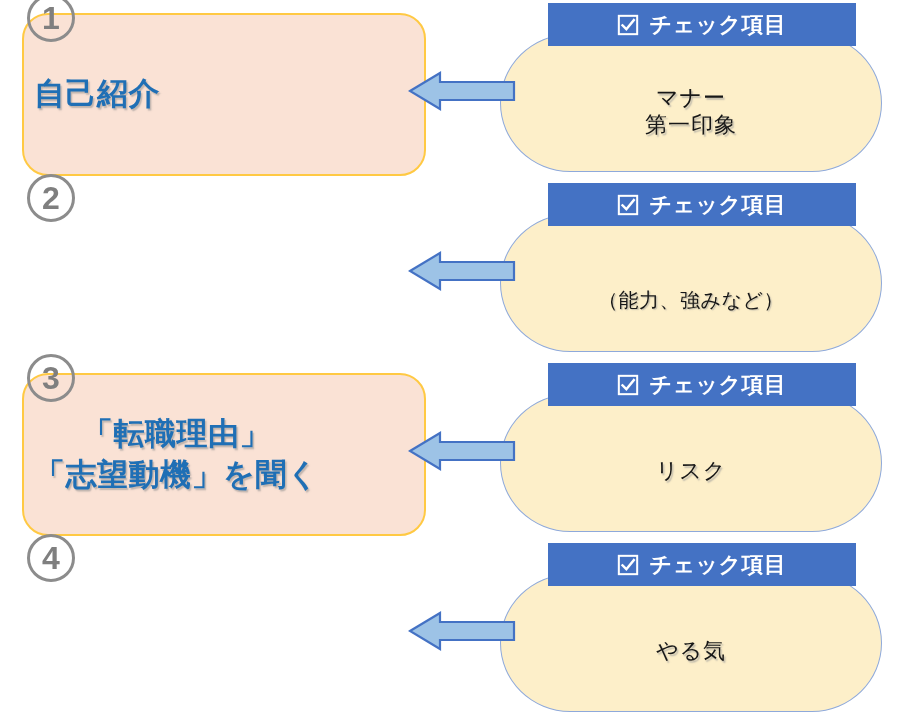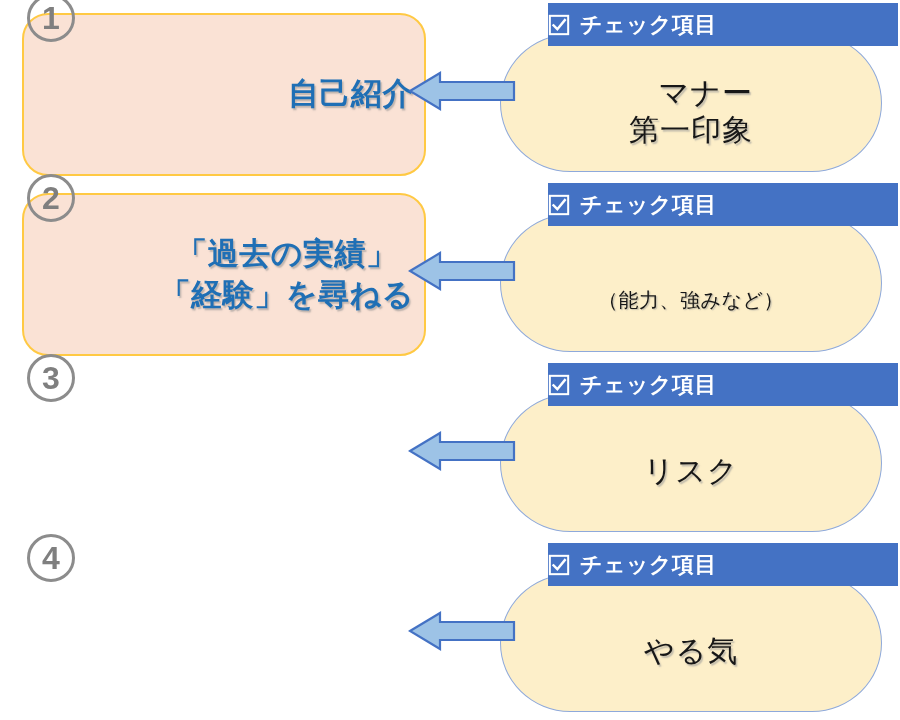--- a/index.html
+++ b/index.html
@@ -39,21 +39,21 @@
     left: 22px;
     top: 13px;
     width: 404px;
     height: 163px;
     background: #FAE2D5;
     border: 2px solid #FFC943;
     border-radius: 26px;
     box-sizing: border-box;
     display: flex;
     align-items: center;
-    justify-content: flex-end;
+    justify-content: flex-start;
   }
 
   .stage-label {
     color: #1F6FB5;
     font-weight: bold;
     font-size: 31px;
     line-height: 1.30;
     text-align: center;
     letter-spacing: 0.5px;
     text-shadow: 1.5px 1.5px 1.5px rgba(140,140,140,0.55);
@@ -112,48 +112,49 @@
     border-radius: 70px / 69px;
     box-sizing: border-box;
     display: flex;
     flex-direction: column;
     align-items: center;
     justify-content: center;
     padding-top: 16px;
   }
   .callout-main {
     color: #171717;
-    font-size: 30px;
+    font-size: 22px;
     font-weight: normal;
     line-height: 1.25;
-    text-align: right;
+    text-align: center;
     white-space: pre-line;
     text-shadow: 1.5px 1.5px 1.5px rgba(150,150,150,0.6);
     letter-spacing: 1px;
   }
   .callout-sub {
     color: #171717;
     font-size: 20px;
     line-height: 1.2;
     text-align: center;
     margin-top: 18px;
     letter-spacing: 0.5px;
     text-shadow: 1.2px 1.2px 1.2px rgba(150,150,150,0.55);
   }
 
   
   .check-header {
     position: absolute;
     left: 48px;
     top: -31px;
-    width: 350px;
+    width: 308px;
     height: 43px;
     background: #4472C4;
     display: flex;
     align-items: center;
+    justify-content: center;
     gap: 10px;
     z-index: 5;
     box-sizing: border-box;
   }
   .check-box-icon {
     width: 22px;
     height: 22px;
     flex: 0 0 auto;
     display: block;
   }
@@ -193,47 +194,47 @@
         <svg class="check-box-icon" viewBox="0 0 24 24" xmlns="http://www.w3.org/2000/svg">
           <rect x="2" y="2" width="20" height="20" fill="none" stroke="#ffffff" stroke-width="2.2"></rect>
           <path d="M6 12.4 L10.2 16.6 L18.4 6.6" fill="none" stroke="#ffffff" stroke-width="2.6" stroke-linecap="square"></path>
         </svg>
         <span class="check-header-label">チェック項目</span>
       </div>
     </div>
   </div>
 
   <div class="row row-2">
+    <div class="step-circle">
+      <span>2</span>
+    </div>
+    <div class="arrow">
+      <svg width="108" height="46" viewBox="0 0 108 46" xmlns="http://www.w3.org/2000/svg">
+        <polygon points="2,23 32,5 32,14 106,14 106,32 32,32 32,41" fill="#9DC3E6" stroke="#4472C4" stroke-width="2.2" stroke-linejoin="miter"></polygon>
+      </svg>
+    </div>
+    <div class="callout">
+      <div class="callout-body">
+        <div class="callout-sub">（能力、強みなど）</div>
+      </div>
+      <div class="check-header">
+        <svg class="check-box-icon" viewBox="0 0 24 24" xmlns="http://www.w3.org/2000/svg">
+          <rect x="2" y="2" width="20" height="20" fill="none" stroke="#ffffff" stroke-width="2.2"></rect>
+          <path d="M6 12.4 L10.2 16.6 L18.4 6.6" fill="none" stroke="#ffffff" stroke-width="2.6" stroke-linecap="square"></path>
+        </svg>
+        <span class="check-header-label">チェック項目</span>
+      </div>
+    </div>
+  </div>
+
+  <div class="row row-3">
     <div class="stage-box">
-      <div class="stage-label">「過去の実績」
-「経験」を尋ねる</div>
-    </div>
-    <div class="step-circle">
-      <span>2</span>
-    </div>
-    <div class="arrow">
-      <svg width="108" height="46" viewBox="0 0 108 46" xmlns="http://www.w3.org/2000/svg">
-        <polygon points="2,23 32,5 32,14 106,14 106,32 32,32 32,41" fill="#9DC3E6" stroke="#4472C4" stroke-width="2.2" stroke-linejoin="miter"></polygon>
-      </svg>
-    </div>
-    <div class="callout">
-      <div class="callout-body">
-        <div class="callout-sub">（能力、強みなど）</div>
-      </div>
-      <div class="check-header">
-        <svg class="check-box-icon" viewBox="0 0 24 24" xmlns="http://www.w3.org/2000/svg">
-          <rect x="2" y="2" width="20" height="20" fill="none" stroke="#ffffff" stroke-width="2.2"></rect>
-          <path d="M6 12.4 L10.2 16.6 L18.4 6.6" fill="none" stroke="#ffffff" stroke-width="2.6" stroke-linecap="square"></path>
-        </svg>
-        <span class="check-header-label">チェック項目</span>
-      </div>
-    </div>
-  </div>
-
-  <div class="row row-3">
+      <div class="stage-label">「転職理由」
+「志望動機」を聞く</div>
+    </div>
     <div class="step-circle">
       <span>3</span>
     </div>
     <div class="arrow">
       <svg width="108" height="46" viewBox="0 0 108 46" xmlns="http://www.w3.org/2000/svg">
         <polygon points="2,23 32,5 32,14 106,14 106,32 32,32 32,41" fill="#9DC3E6" stroke="#4472C4" stroke-width="2.2" stroke-linejoin="miter"></polygon>
       </svg>
     </div>
     <div class="callout">
       <div class="callout-body">

